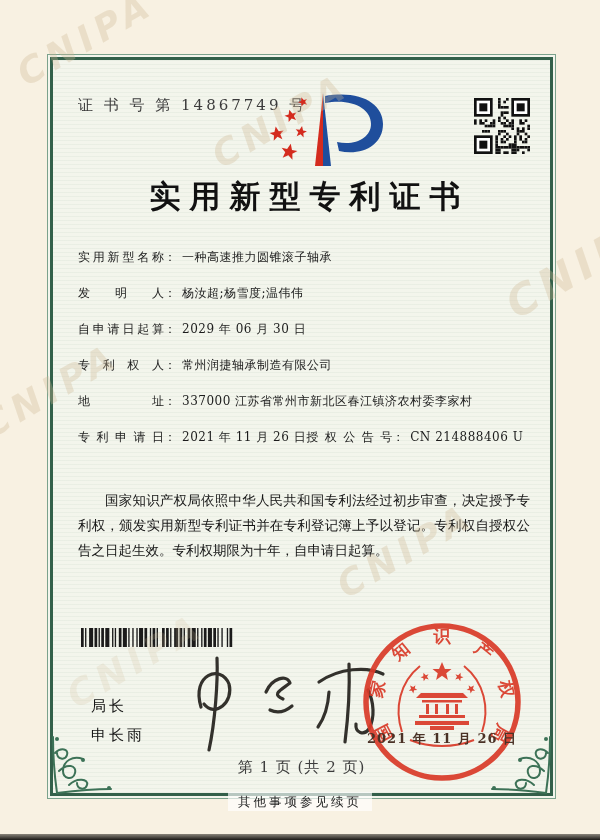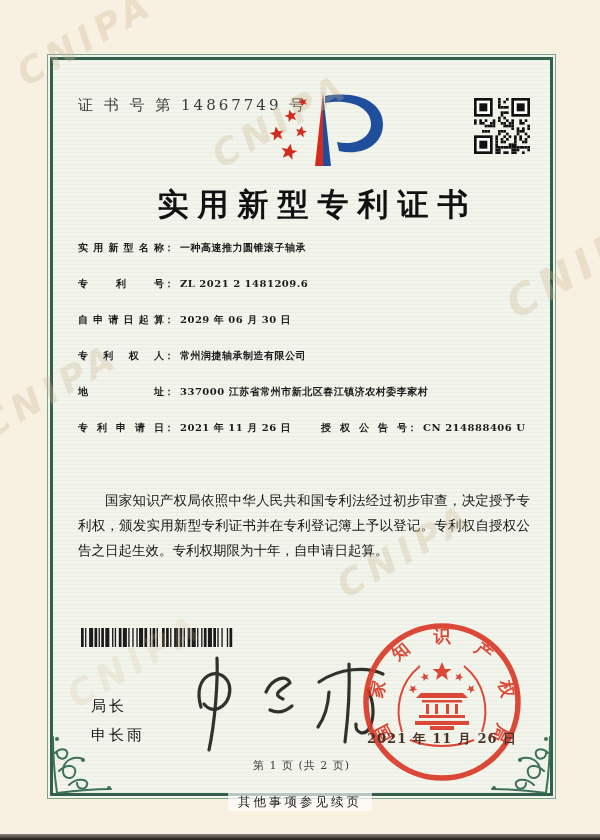--- a/index.html
+++ b/index.html
@@ -13,40 +13,40 @@
   .frame{position:absolute;left:50px;top:57px;width:497px;height:733px;
          background:#f3f5ec;
          background-image:repeating-linear-gradient(0deg,rgba(70,120,90,0.055) 0 1px,transparent 1px 4px);
          border:3px solid #33604a;box-shadow:0 0 0 2px #f3f5ec,0 0 0 3px #7ba28c;z-index:2;}
   .corner{position:absolute;width:72px;height:72px;z-index:4;}
   .corner.bl{left:-6px;bottom:-6px;}
   .corner.br{right:-6px;bottom:-6px;transform:scaleX(-1);}
   .cert-no{position:absolute;left:25px;top:36px;font-size:15px;letter-spacing:3px;color:#3a3a3a;}
   .logo{position:absolute;left:198px;top:30px;}
   .qr{position:absolute;right:20px;top:38px;}
-  .title{position:absolute;left:0;top:108px;width:100%;margin:16px;text-align:center;
+  .title{position:absolute;left:0;top:108px;width:100%;margin:8px;text-align:center;
          font-size:31px;font-weight:bold;letter-spacing:9px;color:#111;}
-  .fields{position:absolute;left:25px;top:181px;width:452px;font-size:10px;color:#1c1c1c;font-weight:bold;}
+  .fields{position:absolute;left:25px;top:189px;width:452px;font-size:12px;color:#1c1c1c;}
   .frow{height:22px;margin-bottom:14px;white-space:nowrap;}
   .flabel{display:inline-block;width:86px;text-align:justify;text-align-last:justify;vertical-align:top;}
   .colon{display:inline-block;margin-right:6px;}
   .fvalue{letter-spacing:0.5px;}
-  .auth2{margin-left:30px;}
+  .auth2{}
   .paras{position:absolute;left:25px;top:428px;width:452px;font-size:13.5px;line-height:25px;
          text-align:justify;color:#161616;}
   .paras p{margin:0 0 0 0;text-indent:2em;}
   .barcode{position:absolute;left:28px;top:568px;}
   .signer{position:absolute;left:38px;top:616px;font-size:15px;letter-spacing:3px;line-height:29px;color:#141414;margin-top:16px;}
   .signature{position:absolute;left:118px;top:592px;z-index:5;}
   .seal{position:absolute;left:303px;top:556px;width:172px;height:172px;z-index:5;}
   .seal svg{opacity:0.92;}
   .seal-date{position:absolute;left:0;top:114px;width:172px;text-align:center;
              font-size:13px;letter-spacing:1px;color:#4a3226;font-weight:bold;}
   .page-note{position:absolute;left:0;top:698px;width:100%;text-align:center;
-             font-size:11px;letter-spacing:1px;color:#3c3c3c;}
+             font-size:15px;letter-spacing:1px;color:#3c3c3c;}
   .footer-note{position:absolute;left:0;top:794px;width:100%;text-align:center;z-index:2;
                font-size:12.5px;letter-spacing:3px;color:#222;}
   .footer-note span{background:rgba(255,255,255,0.65);padding:2px 10px;}
   .scan-edge{position:absolute;left:0;bottom:0;width:100%;height:6px;
              background:linear-gradient(180deg,#8a857b,#1c1a17);z-index:6;}
 </style>
 </head>
 <body>
 
 <div class="page">
@@ -231,21 +231,21 @@
         <rect x="6" y="48" width="9" height="9" fill="#111"></rect>
       </svg>
 
     <h1 class="title">实用新型专利证书</h1>
 
     <div class="fields">
       <div class="frow">
         <span class="flabel">实用新型名称</span><span class="colon">：</span><span class="fvalue">一种高速推力圆锥滚子轴承</span>
       </div>
       <div class="frow">
-        <span class="flabel">专利号</span><span class="colon">：</span><span class="fvalue">ZL 2021 2 1481209.6</span>
+        <span class="flabel">发明人</span><span class="colon">：</span><span class="fvalue">杨汝超;杨雪度;温伟伟</span>
       </div>
       <div class="frow">
         <span class="flabel">自申请日起算</span><span class="colon">：</span><span class="fvalue">2029 年 06 月 30 日</span>
       </div>
       <div class="frow">
         <span class="flabel">专利权人</span><span class="colon">：</span><span class="fvalue">常州润捷轴承制造有限公司</span>
       </div>
       <div class="frow">
         <span class="flabel">地址</span><span class="colon">：</span><span class="fvalue">337000 江苏省常州市新北区春江镇济农村委李家村</span>
       </div>

